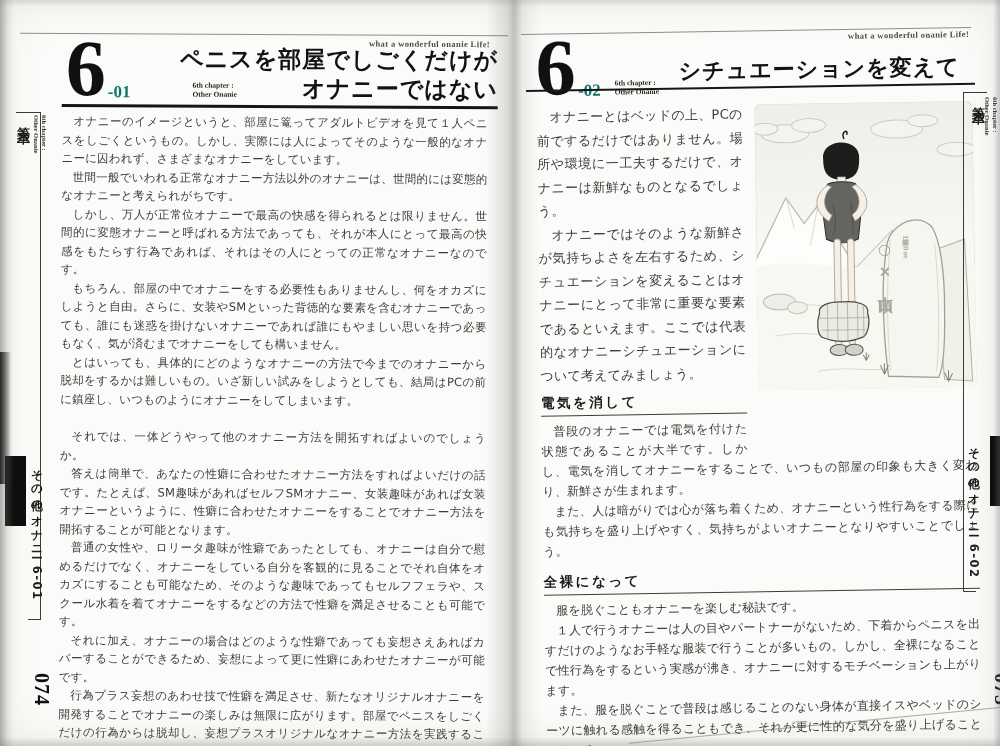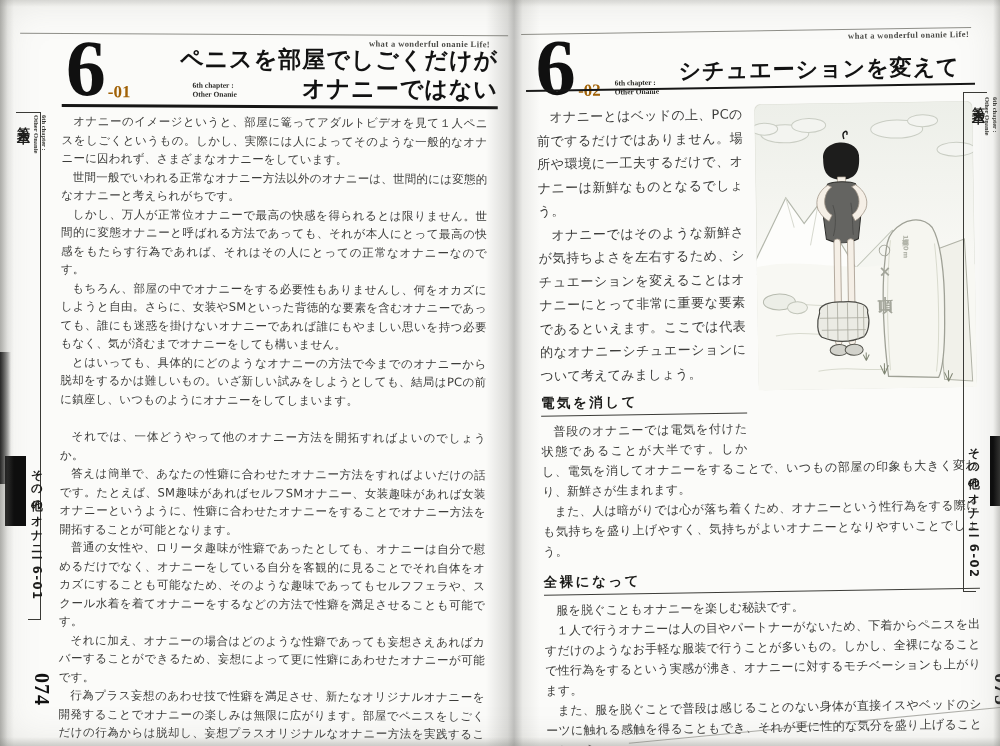--- a/index.html
+++ b/index.html
@@ -21,21 +21,21 @@
     background:linear-gradient(to right,transparent,rgba(90,90,85,.20) 40%,rgba(55,55,52,.30) 52%,rgba(120,120,112,.12) 68%,transparent);}
   .crease{position:absolute;left:628px;top:724px;width:390px;height:0;
     border-top:1px solid rgba(110,110,102,.55);transform:rotate(-5.5deg);z-index:35;}
   
   .runhead{position:absolute;font-family:"Liberation Serif",serif;font-weight:bold;
     font-size:8.5px;color:#4a4a46;letter-spacing:.4px;text-align:right;}
   .bignum-row{position:absolute;display:flex;align-items:flex-end;}
   .bignum{font-family:"Liberation Serif",serif;font-weight:bold;font-size:80px;
     line-height:.82;color:#101010;}
   .bignum-sub{font-family:"Liberation Serif",serif;font-weight:bold;font-size:17px;
-    color:#a16207;margin-left:2px;}
+    color:#0f766e;margin-left:2px;}
   .chap-en{font-family:"Liberation Serif",serif;font-weight:bold;font-size:7.5px;
     line-height:9px;color:#2b2b28;margin-left:62px;padding-bottom:4px;white-space:nowrap;}
   .page-title{position:absolute;font-weight:800;color:#121212;text-align:right;
     letter-spacing:1px;}
   .hrule{position:absolute;background:#161616;}
   .toprule{position:absolute;background:#8e8e88;height:1px;}
   
   .vtext{position:absolute;writing-mode:vertical-rl;text-orientation:mixed;color:#1d1d1b;}
   .chapjp{font-size:13px;font-weight:bold;letter-spacing:2px;}
   .side-en{position:absolute;font-family:"Liberation Serif",serif;font-weight:bold;

